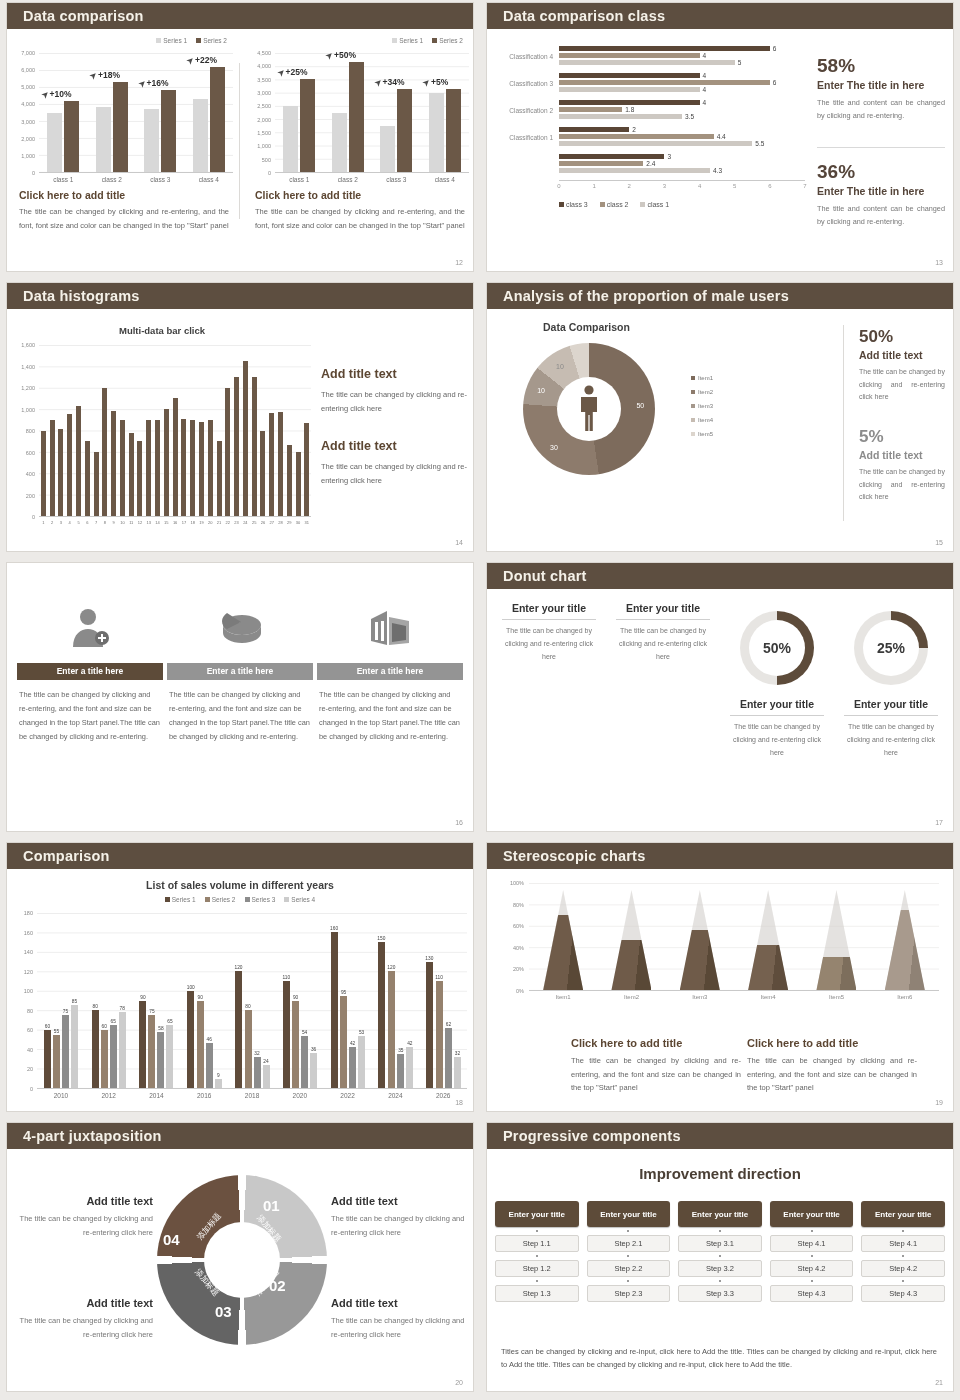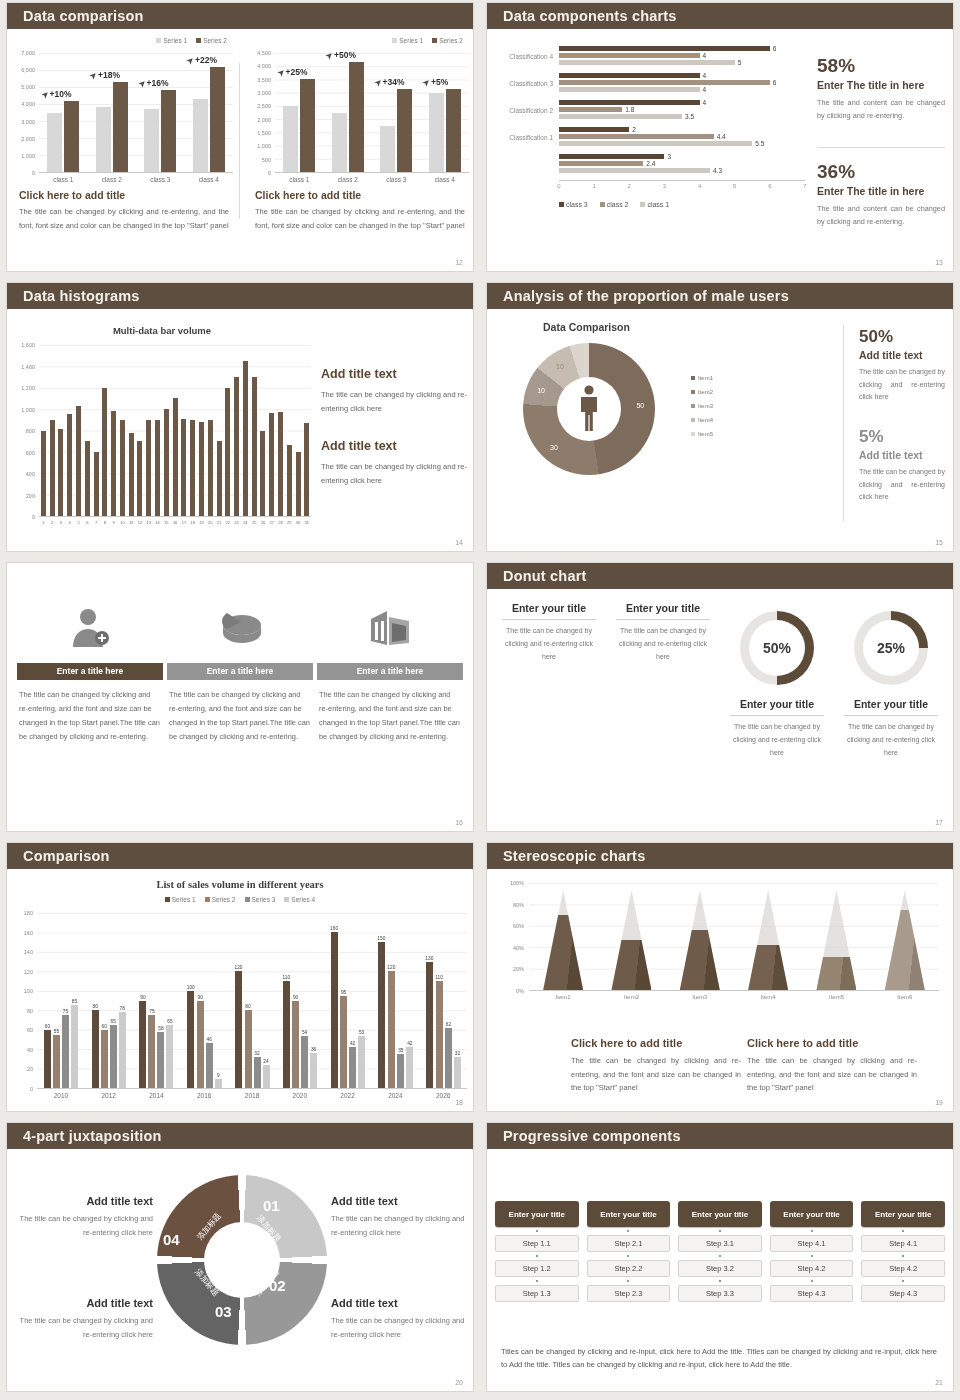--- a/index.html
+++ b/index.html
@@ -283,21 +283,21 @@
             </div>
           </div>
         <h4 class="acc-h">Click here to add title</h4>
         <p class="gray-p">The title can be changed by clicking and re-entering, and the font, font size and color can be changed in the top "Start" panel</p>
       </div>
     </div>
     <span class="pagenum">12</span>
   </section>
 
   <section class="slide">
-    <header class="titlebar"><span>Data components charts</span></header>
+    <header class="titlebar"><span>Data comparison class</span></header>
     <div class="sbody">
       <div class="hbc">
           <div class="hb-group">
             <div class="hb-cat">Classification 4</div>
             <div class="hb-line">
               <div class="hb-bar" style="width: 85.7143%; background: rgb(90, 70, 54);"></div>
               <div class="hb-val" style="left: calc(85.7143% + 3px);">6</div>
             </div>
             <div class="hb-line">
               <div class="hb-bar" style="width: 57.1429%; background: rgb(163, 146, 127);"></div>
@@ -395,21 +395,21 @@
         <div class="stat-h">Enter The title in here</div>
         <p class="stat-p">The title and content can be changed by clicking and re-entering.</p>
       </div>
     </div>
     <span class="pagenum">13</span>
   </section>
 
   <section class="slide">
     <header class="titlebar"><span>Data histograms</span></header>
     <div class="sbody">
-      <div class="chart-title" style="left:30px;top:16px;width:250px;text-align:center;font-size:9.5px;">Multi-data bar volume</div>
+      <div class="chart-title" style="left:30px;top:16px;width:250px;text-align:center;font-size:9.5px;">Multi-data bar click</div>
       <div class="vbc xl-tiny" style="--bw:5px;left:6px;top:36px;width:298px;height:184px;">
           <div class="vbc-ax">
             <div class="vbc-tick" style="bottom: 0%;">0</div>
             <div class="vbc-tick" style="bottom: 12.5%;">200</div>
             <div class="vbc-tick" style="bottom: 25%;">400</div>
             <div class="vbc-tick" style="bottom: 37.5%;">600</div>
             <div class="vbc-tick" style="bottom: 50%;">800</div>
             <div class="vbc-tick" style="bottom: 62.5%;">1,000</div>
             <div class="vbc-tick" style="bottom: 75%;">1,200</div>
             <div class="vbc-tick" style="bottom: 87.5%;">1,400</div>
@@ -741,21 +741,21 @@
           <p class="q-p">The title can be changed by clicking and re-entering click here</p>
         </div>
       </div>
     </div>
     <span class="pagenum">17</span>
   </section>
 
   <section class="slide">
     <header class="titlebar"><span>Comparison</span></header>
     <div class="sbody">
-      <div class="chart-title" style="left:0;right:0;top:10px;text-align:center;font-size:10.5px;font-family:Liberation Serif, serif;">List of sales volume in different years</div>
+      <div class="chart-title" style="left:0;right:0;top:10px;text-align:center;font-size:10.5px;">List of sales volume in different years</div>
       <div class="legend s18-legend">
         <span class="li">
             <span class="sw" style="background:#5f4b3a"></span>
             <span>Series 1</span>
           </span>
         <span class="li">
             <span class="sw" style="background:#95816d"></span>
             <span>Series 2</span>
           </span>
         <span class="li">
@@ -1061,20 +1061,21 @@
         <h4>Add title text</h4>
         <p>The title can be changed by clicking and re-entering click here</p>
       </div>
     </div>
     <span class="pagenum">20</span>
   </section>
 
   <section class="slide">
     <header class="titlebar"><span>Progressive components</span></header>
     <div class="sbody">
+      <div class="s21-head">Improvement direction</div>
       <div class="s21-cols">
           <div class="s21-col">
             <div class="s21-colhead">Enter your title</div>
             <div class="s21-dot"></div>
             <div class="s21-step">Step 1.1</div>
             <div class="s21-dot"></div>
             <div class="s21-step">Step 1.2</div>
             <div class="s21-dot"></div>
             <div class="s21-step">Step 1.3</div>
           </div>

